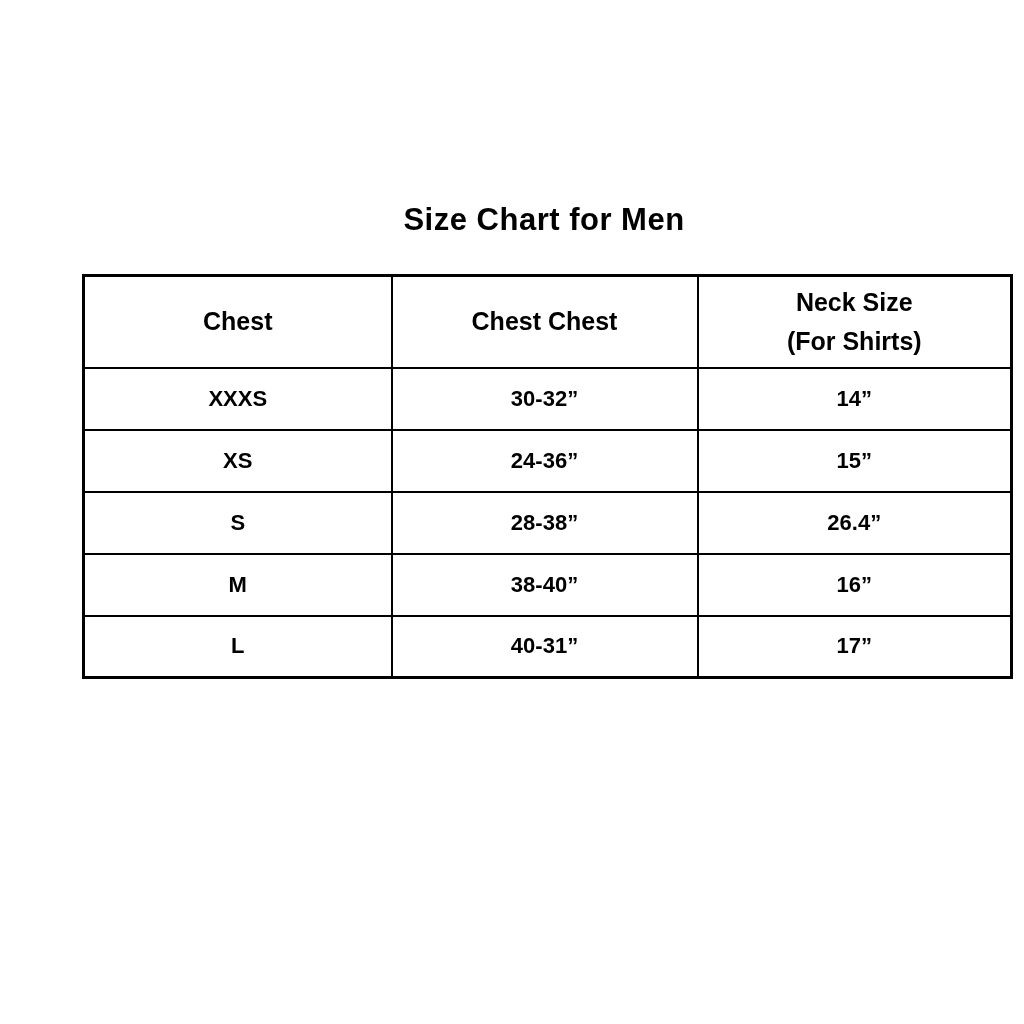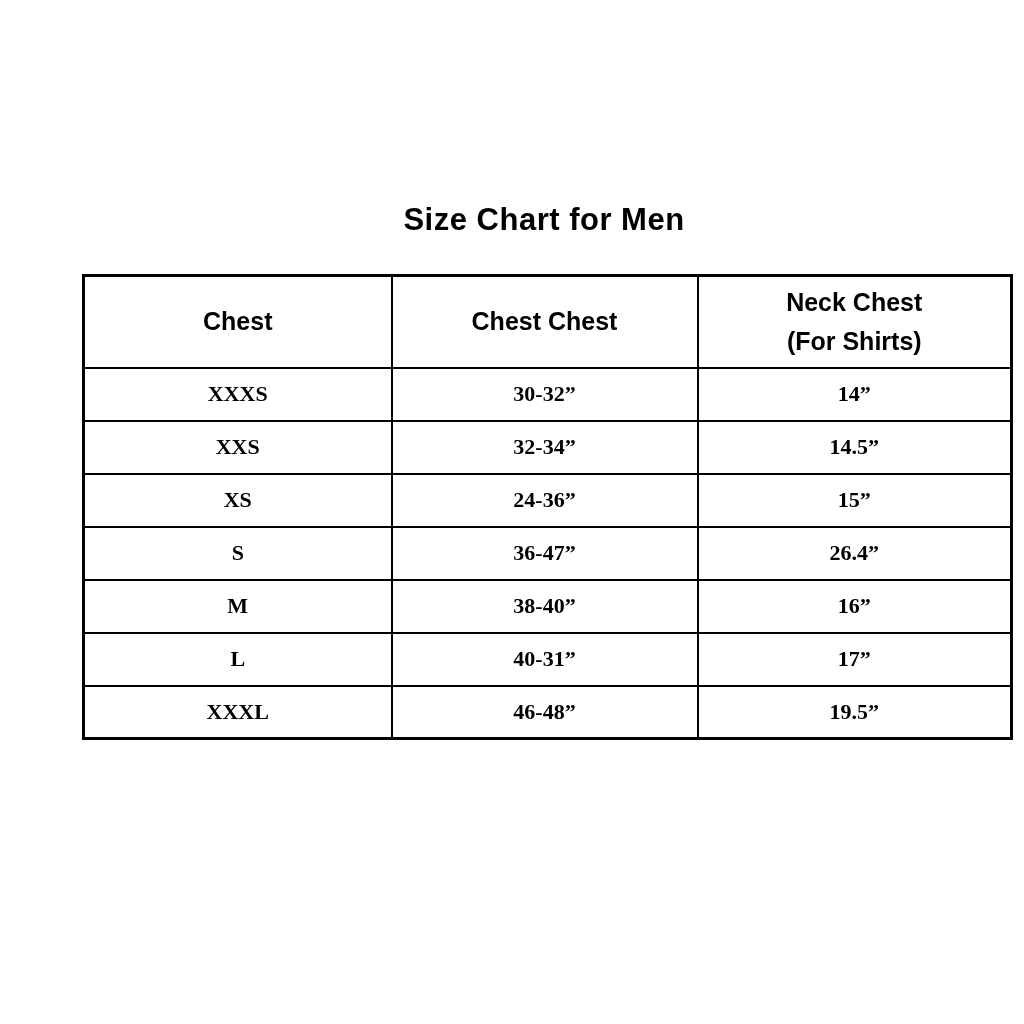--- a/index.html
+++ b/index.html
@@ -43,22 +43,21 @@
     font-weight: bold;
   }
   table.size-table { border: 3px solid #000000; }
   table.size-table th {
     font-size: 25px;
     height: 92px;
     line-height: 1.25;
   }
   table.size-table td {
     font-size: 22px;
-    height: 53px;
-    font-family: Liberation Serif, serif;
+    height: 62px;
   }
   col.c1 { width: 308px; }
   col.c2 { width: 306px; }
   col.c3 { width: 314px; }
   .header-sub { display: block; }
 </style>
 </head>
 <body>
 
 <div class="page">
@@ -68,56 +67,46 @@
     <colgroup>
       <col class="c1">
         <col class="c2">
         <col class="c3">
     </colgroup>
     <thead>
       <tr>
         <th>Chest</th>
         <th>Chest Chest</th>
         <th>
-          <span class="header-sub">Neck Chest</span>
+          <span class="header-sub">Neck Size</span>
           <span class="header-sub">(For Shirts)</span>
         </th>
       </tr>
     </thead>
     <tbody>
       <tr>
         <td>XXXS</td>
         <td>30-32”</td>
         <td>14”</td>
       </tr>
       <tr>
-        <td>XXS</td>
-        <td>32-34”</td>
-        <td>14.5”</td>
-      </tr>
-      <tr>
         <td>XS</td>
         <td>24-36”</td>
         <td>15”</td>
       </tr>
       <tr>
         <td>S</td>
-        <td>36-47”</td>
+        <td>28-38”</td>
         <td>26.4”</td>
       </tr>
       <tr>
         <td>M</td>
         <td>38-40”</td>
         <td>16”</td>
       </tr>
       <tr>
         <td>L</td>
         <td>40-31”</td>
         <td>17”</td>
       </tr>
-      <tr>
-        <td>XXXL</td>
-        <td>46-48”</td>
-        <td>19.5”</td>
-      </tr>
     </tbody>
   </table>
 </div>
 
 </body></html>

